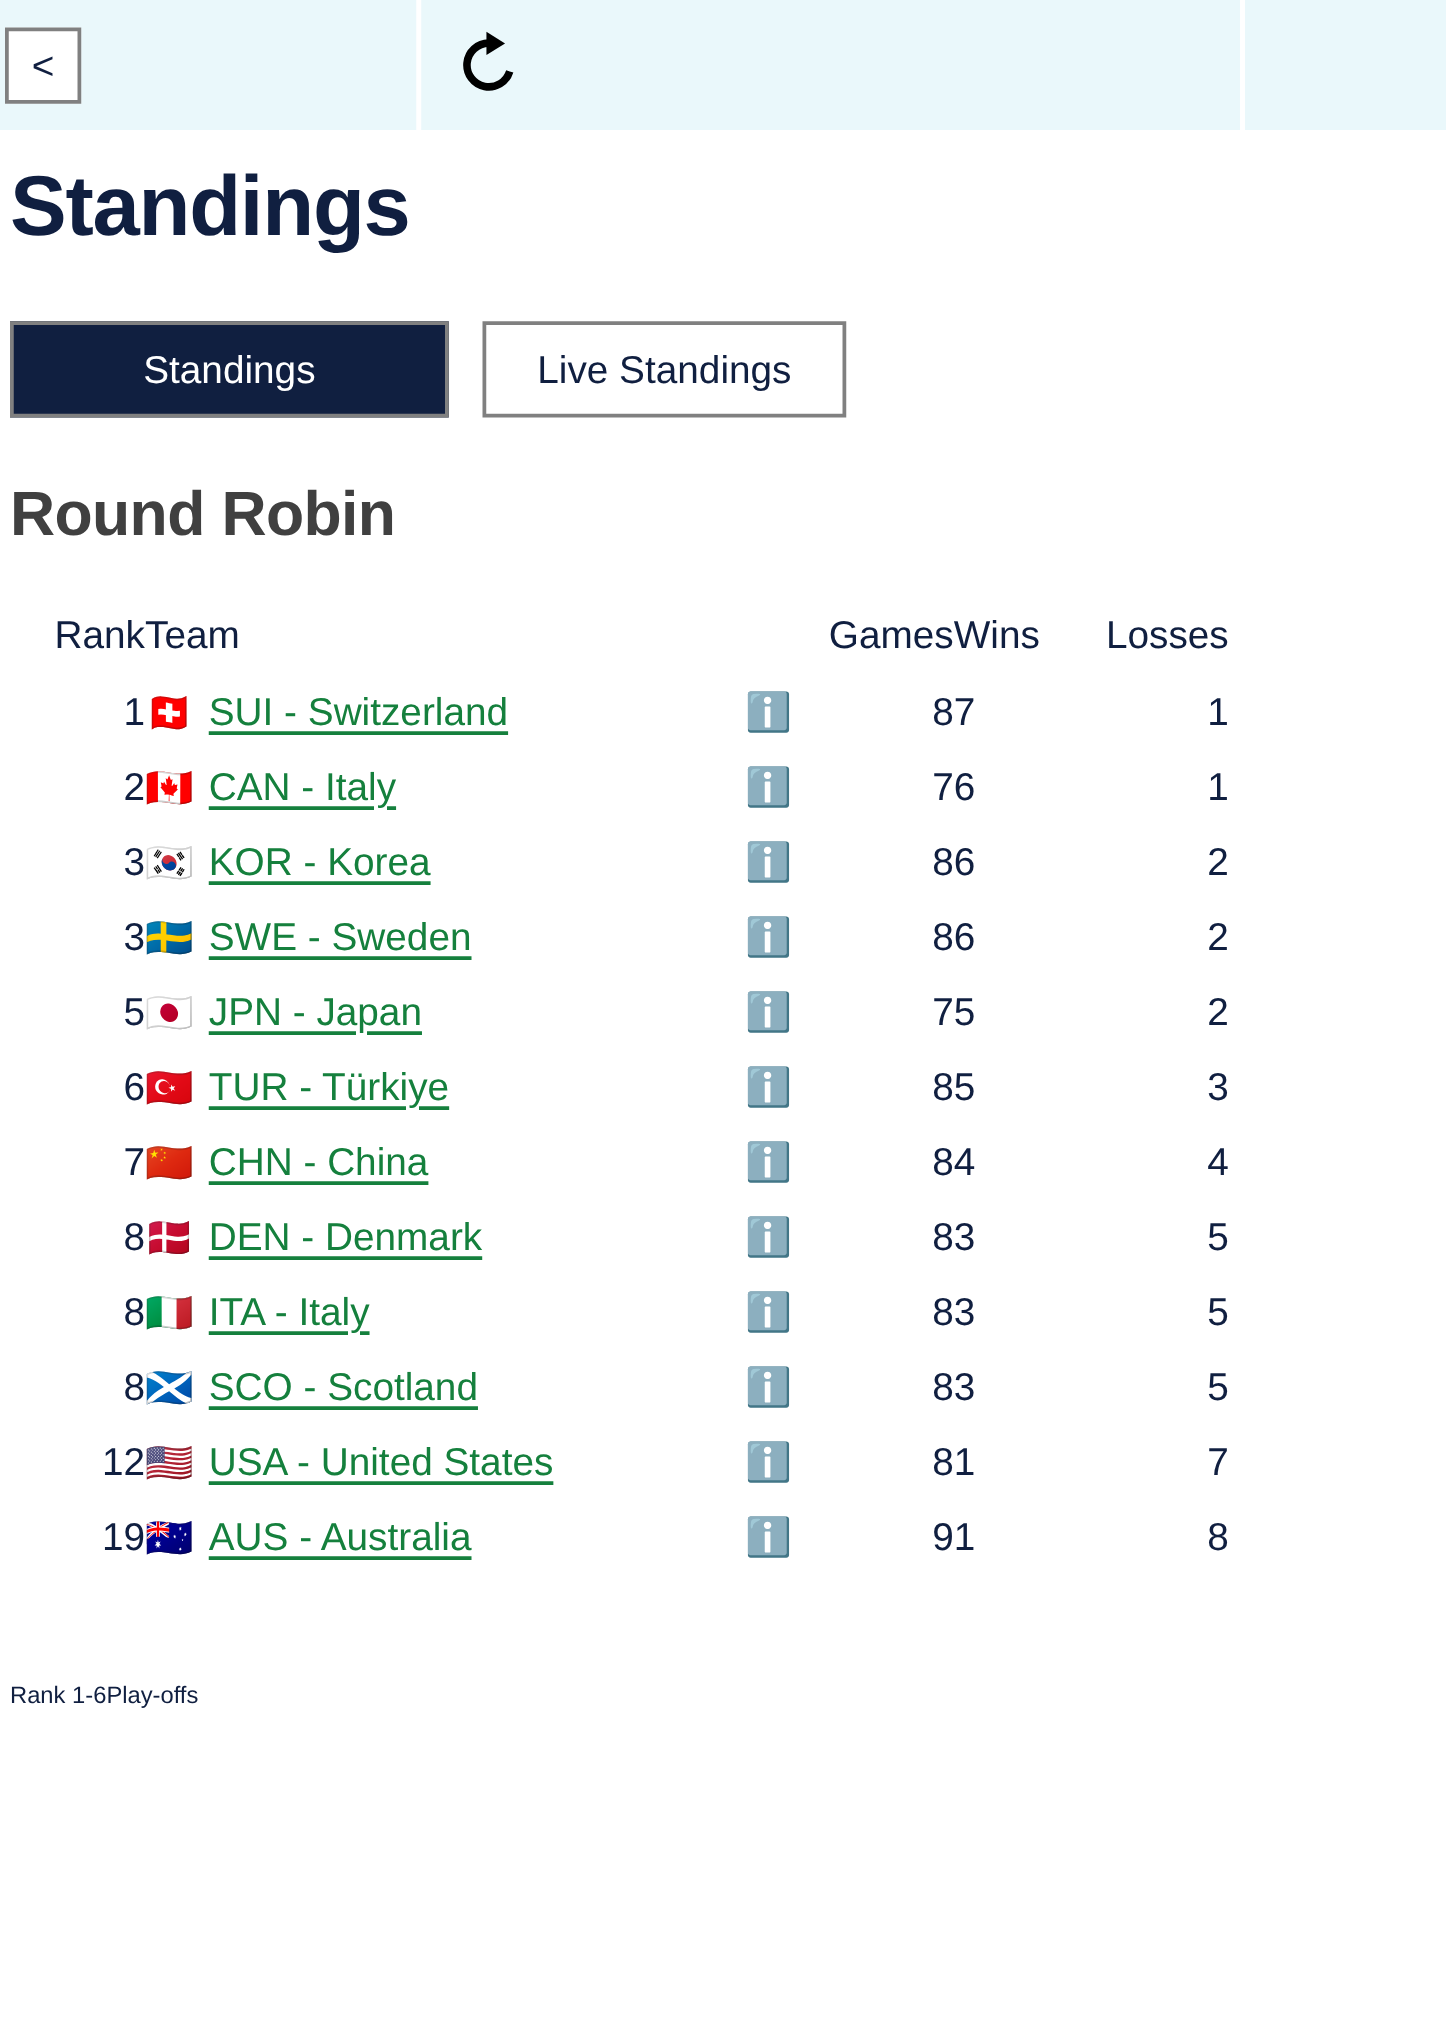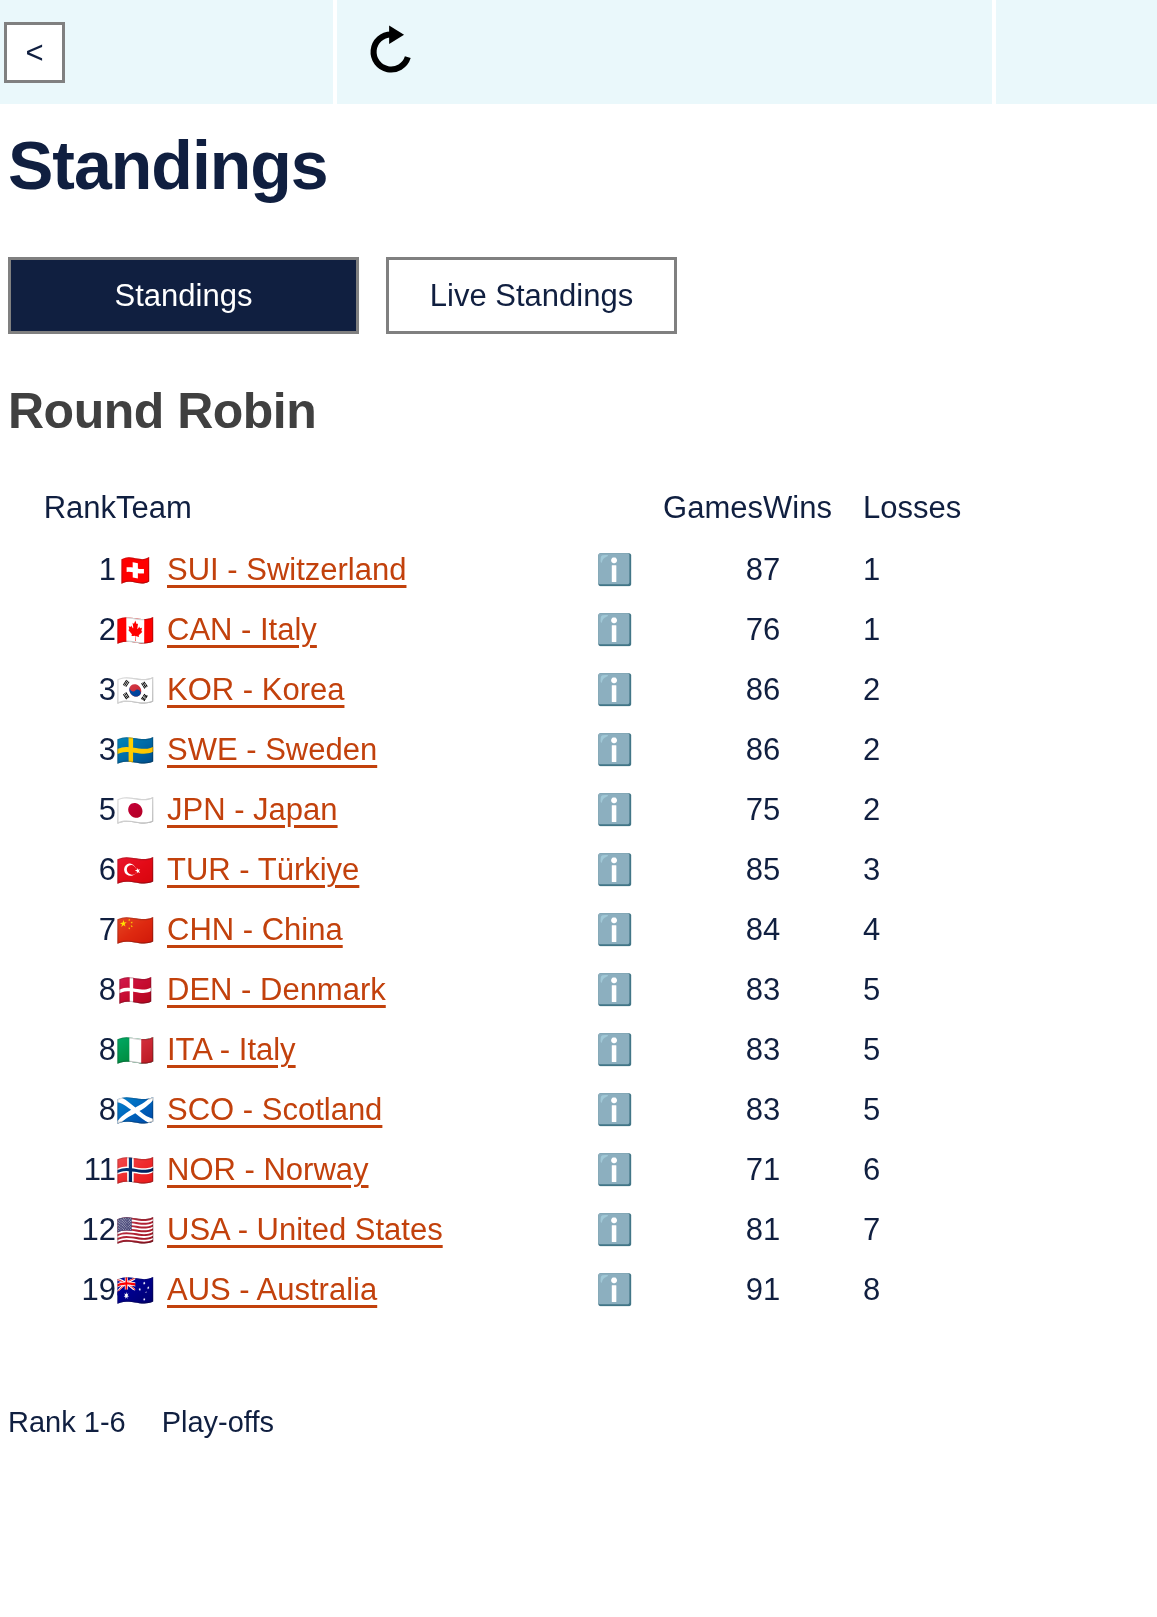--- a/index.html
+++ b/index.html
@@ -125,57 +125,56 @@
     color: #101f40;
     font-size: 31px;
     vertical-align: middle;
   }
 
   th.col-rank, td.col-rank     { width: 108px; text-align: right; }
   th.col-team, td.col-team     { text-align: left; padding-left: 48px; }
   th.col-info, td.col-info     { width: 96px; text-align: center; }
   th.col-games, td.col-games   { width: 100px; text-align: right; }
   th.col-wins, td.col-wins     { width: 100px; text-align: left; }
-  th.col-losses, td.col-losses { width: 120px; text-align: left; }
+  th.col-losses, td.col-losses { width: 120px; text-align: right; }
 
   th.col-team { padding-left: 48px; }
   th.col-info { width: 96px; }
 
   .team-cell {
     display: flex;
     align-items: center;
     gap: 13px;
   }
   .flag {
     font-size: 31px;
     line-height: 1;
     width: 38px;
     display: inline-block;
     text-align: center;
   }
   .team-link {
-    color: #c2410c;
+    color: #15803d;
     text-decoration: underline;
     text-underline-offset: 5px;
     cursor: pointer;
     white-space: nowrap;
   }
   .info-icon {
     font-size: 30px;
     line-height: 1;
     cursor: pointer;
     display: inline-block;
   }
 
   
   .legend {
     display: flex;
-    gap: 36px;
     margin-top: 86px;
-    font-size: 29px;
+    font-size: 19px;
     color: #101f40;
   }
 </style>
 </head>
 <body>
 
 <div class="topbar">
   <div class="topbar-cell cell-back">
     <div class="back-btn">
       <span>&lt;</span>
@@ -339,33 +338,20 @@
               <span class="flag">🏴󠁧󠁢󠁳󠁣󠁴󠁿</span>
               <span class="team-link">SCO - Scotland</span>
             </span>
           </td>
           <td class="col-info"><span class="info-icon">ℹ️</span></td>
           <td class="col-games">8</td>
           <td class="col-wins">3</td>
           <td class="col-losses">5</td>
         </tr>
         <tr>
-          <td class="col-rank">11</td>
-          <td class="col-team">
-            <span class="team-cell">
-              <span class="flag">🇳🇴</span>
-              <span class="team-link">NOR - Norway</span>
-            </span>
-          </td>
-          <td class="col-info"><span class="info-icon">ℹ️</span></td>
-          <td class="col-games">7</td>
-          <td class="col-wins">1</td>
-          <td class="col-losses">6</td>
-        </tr>
-        <tr>
           <td class="col-rank">12</td>
           <td class="col-team">
             <span class="team-cell">
               <span class="flag">🇺🇸</span>
               <span class="team-link">USA - United States</span>
             </span>
           </td>
           <td class="col-info"><span class="info-icon">ℹ️</span></td>
           <td class="col-games">8</td>
           <td class="col-wins">1</td>

